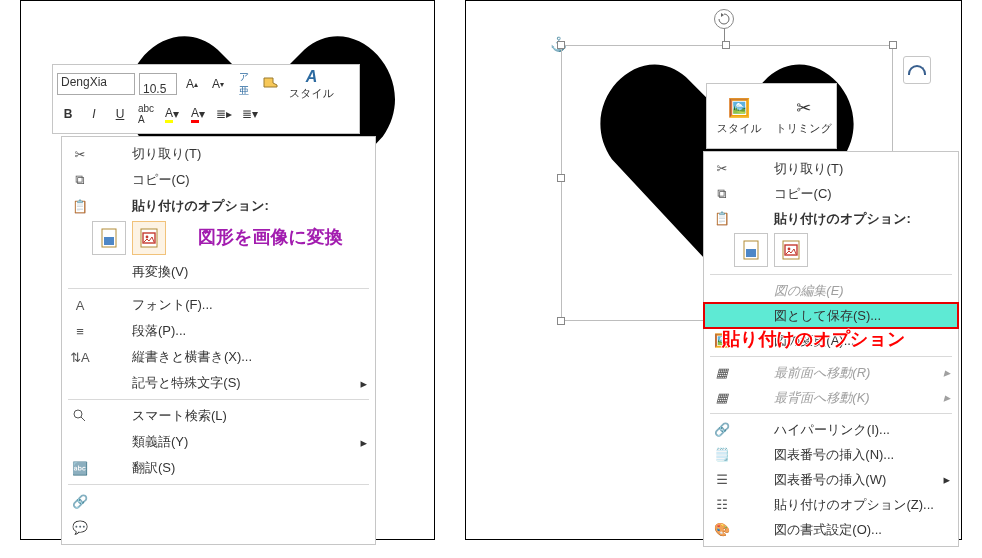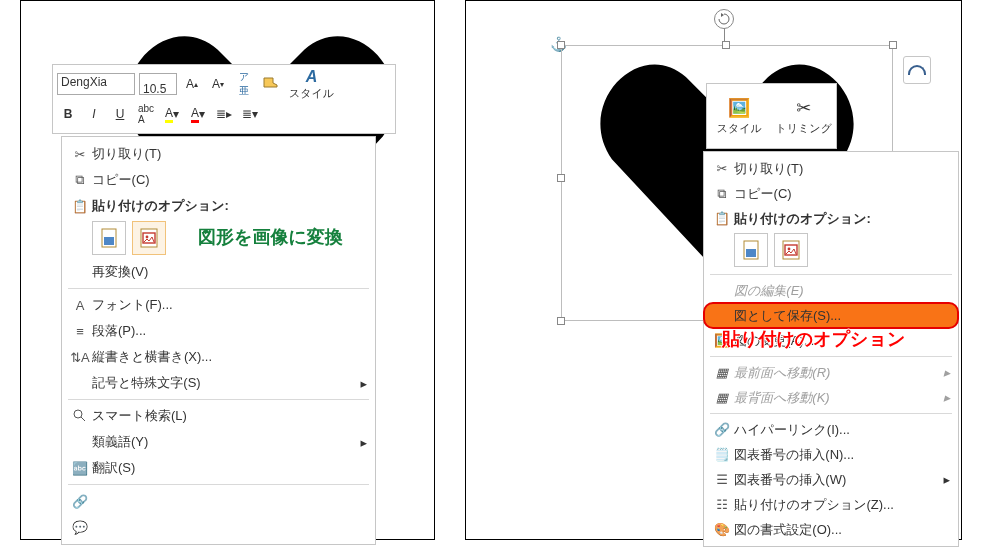--- a/index.html
+++ b/index.html
@@ -24,21 +24,21 @@
     border: 1px solid #000;
     background: #fff;
   }
   .heart-left {
     position: absolute;
     left: 95px; top: 5px;
   }
   .mini-toolbar {
     position: absolute;
     left: 31px; top: 63px;
-    width: 344px; height: 70px;
+    width: 308px; height: 70px;
     background: #fff;
     border: 1px solid #c6c6c6;
     display: flex; flex-direction: column;
     padding: 4px;
   }
   .mt-row { display: flex; align-items:center; gap:4px; height:30px; }
   .mt-font   { width:78px; height:22px; border:1px solid #aaa; font-size:12px; padding:1px 3px; }
   .mt-size   { width:38px; height:22px; border:1px solid #aaa; font-size:12px; padding:8px 3px; }
   .mt-btn    { min-width:22px; height:22px; border:1px solid transparent; display:flex;align-items:center;justify-content:center;font-size:12px;}
   .mt-label  { font-size:11px; text-align:center; }
@@ -52,30 +52,30 @@
     padding:4px 0;
   }
   .ctx-item  {
     display:flex; align-items:center;
     padding:4px 8px 4px 6px;
     height:26px;
   }
   .ctx-sep   { height:1px; background:#d9d9d9; margin:3px 6px; }
   .ctx-icon  { width:24px; display:flex; justify-content:center; color:#555; }
   .ctx-icon svg{ width:16px;height:16px; }
-  .ctx-label { flex:1; }
+  .ctx-label { flex:1;margin-left:40px; }
   .paste-row { display:flex; align-items:center; padding:2px 0 4px 30px; gap:6px; }
   .paste-btn {
     width:34px;height:34px;border:1px solid #c6c6c6;display:flex;align-items:center;justify-content:center;
   }
   .paste-btn.hover{ border:1px solid #f1c27a; background:#fdf3e4; }
 
   .callout-left {
     position:absolute; left:177px; top:224px;
-    font-size:18px; font-weight:bold; color:#15803d;
+    font-size:18px; font-weight:bold; color:#a21caf;
     text-shadow: -1px 0 #fff,0 1px #fff,1px 0 #fff,0 -1px #fff;
   }
 
   
   .panel-right {
     position:absolute;
     left:465px; top:0;
     width:497px; height:540px;
     border:1px solid #000;
     background:#fff;
@@ -118,22 +118,22 @@
     width:256px;
     background:#fff;
     border:1px solid #c6c6c6;
     padding:4px 0;
   }
   .ctxR-item{
     display:flex;align-items:center;padding:3px 8px 3px 6px;height:25px;
   }
   .ctxR-item.disabled{ color:#a0a0a0;font-style:italic; }
   .ctxR-item.hi{
-    background:#f97316;
-    outline:2px solid #e60000; outline-offset:-1px;border-radius:9px;
+    background:#5eead4;
+    outline:2px solid #e60000; outline-offset:-1px;
   }
   .pasteR-row{ display:flex;align-items:center;padding:2px 0 4px 30px;gap:6px; }
 
   .callout-right{
     position:absolute; left:256px; top:326px;
     font-size:18px; font-weight:bold; color:#ff0000;
     text-shadow: -1px 0 #fff,0 1px #fff,1px 0 #fff,0 -1px #fff;
     z-index: 5;
   }
 

